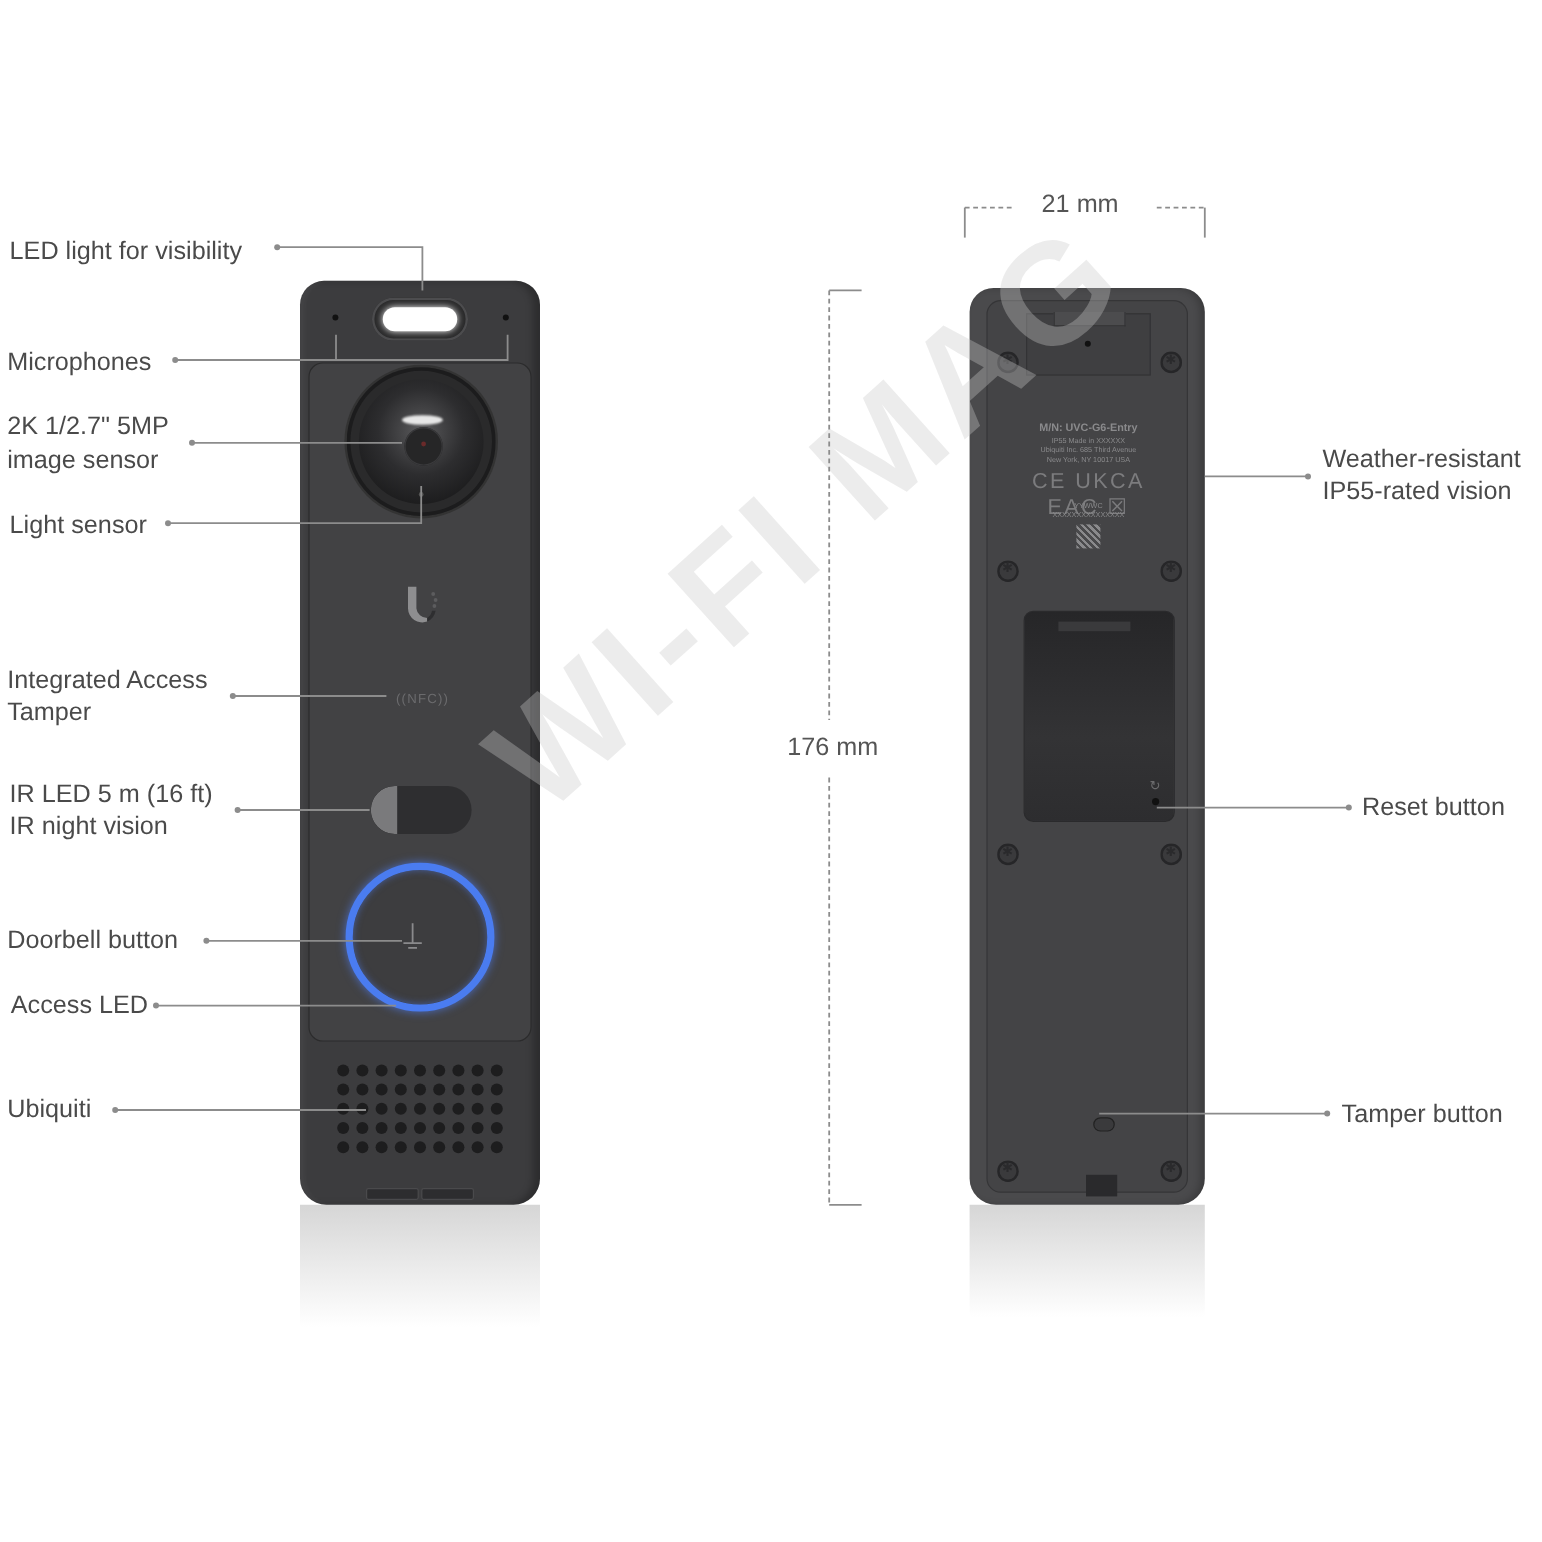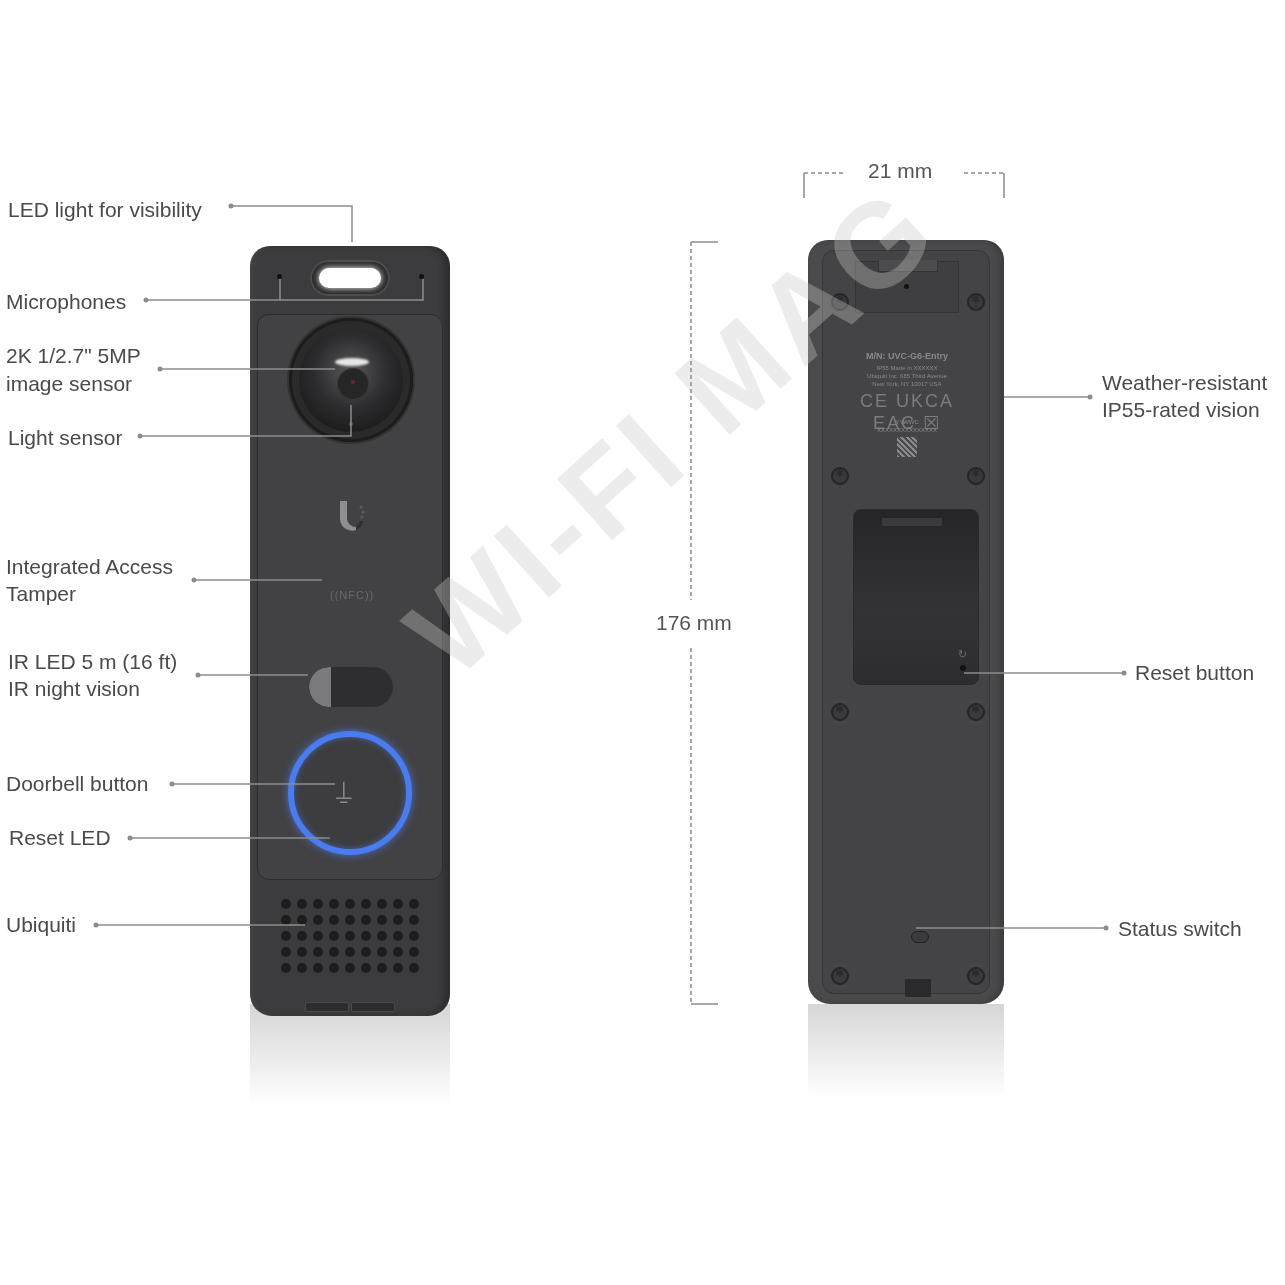--- a/index.html
+++ b/index.html
@@ -11,21 +11,21 @@
 
   svg.overlay { position: absolute; left: 0; top: 0; width: 1285px; height: 1285px; pointer-events: none; }
 
   
   .front-reflect {
     position: absolute; left: 250px; top: 1004px; width: 200px; height: 120px;
     border-radius: 0 0 22px 22px;
     background: linear-gradient(to bottom, rgba(180,180,180,0.55), rgba(255,255,255,0) 85%);
   }
   .front {
-    position: absolute; left: 250px; top: 246px; width: 200px; height: 770px;
+    position: absolute; left: 250px; top: 234px; width: 200px; height: 770px;
     background: #3c3c3e; border-radius: 20px 20px 22px 22px;
     box-shadow: inset -6px 0 6px rgba(0,0,0,0.25), inset 4px 0 4px rgba(255,255,255,0.04);
   }
   .front-led-window {
     position: absolute; left: 60px; top: 14px; width: 80px; height: 36px; border-radius: 18px;
     background: #2a2a2b; box-shadow: inset 0 0 0 2px #4c4c4e;
   }
   .front-led-window .glow {
     position: absolute; left: 9px; top: 8px; width: 62px; height: 20px; border-radius: 10px;
     background: #ffffff; box-shadow: 0 0 6px #ffffff;
@@ -310,19 +310,19 @@
 <div class="label" style="left:8px;top:196px">LED light for visibility</div>
 <div class="label" style="left:6px;top:288px">Microphones</div>
 <div class="label" style="left:6px;top:342px">2K 1/2.7" 5MP</div>
 <div class="label" style="left:6px;top:370px">image sensor</div>
 <div class="label" style="left:8px;top:424px">Light sensor</div>
 <div class="label" style="left:6px;top:553px">Integrated Access</div>
 <div class="label" style="left:6px;top:580px">Tamper</div>
 <div class="label" style="left:8px;top:648px">IR LED 5 m (16 ft)</div>
 <div class="label" style="left:8px;top:675px">IR night vision</div>
 <div class="label" style="left:6px;top:770px">Doorbell button</div>
-<div class="label" style="left:9px;top:824px">Reset LED</div>
+<div class="label" style="left:9px;top:824px">Access LED</div>
 <div class="label" style="left:6px;top:911px">Ubiquiti</div>
 
 <div class="label" style="left:1102px;top:369px">Weather-resistant</div>
 <div class="label" style="left:1102px;top:396px">IP55-rated vision</div>
 <div class="label" style="left:1135px;top:659px">Reset button</div>
-<div class="label" style="left:1118px;top:915px">Status switch</div>
+<div class="label" style="left:1118px;top:915px">Tamper button</div>
 
 </body></html>

